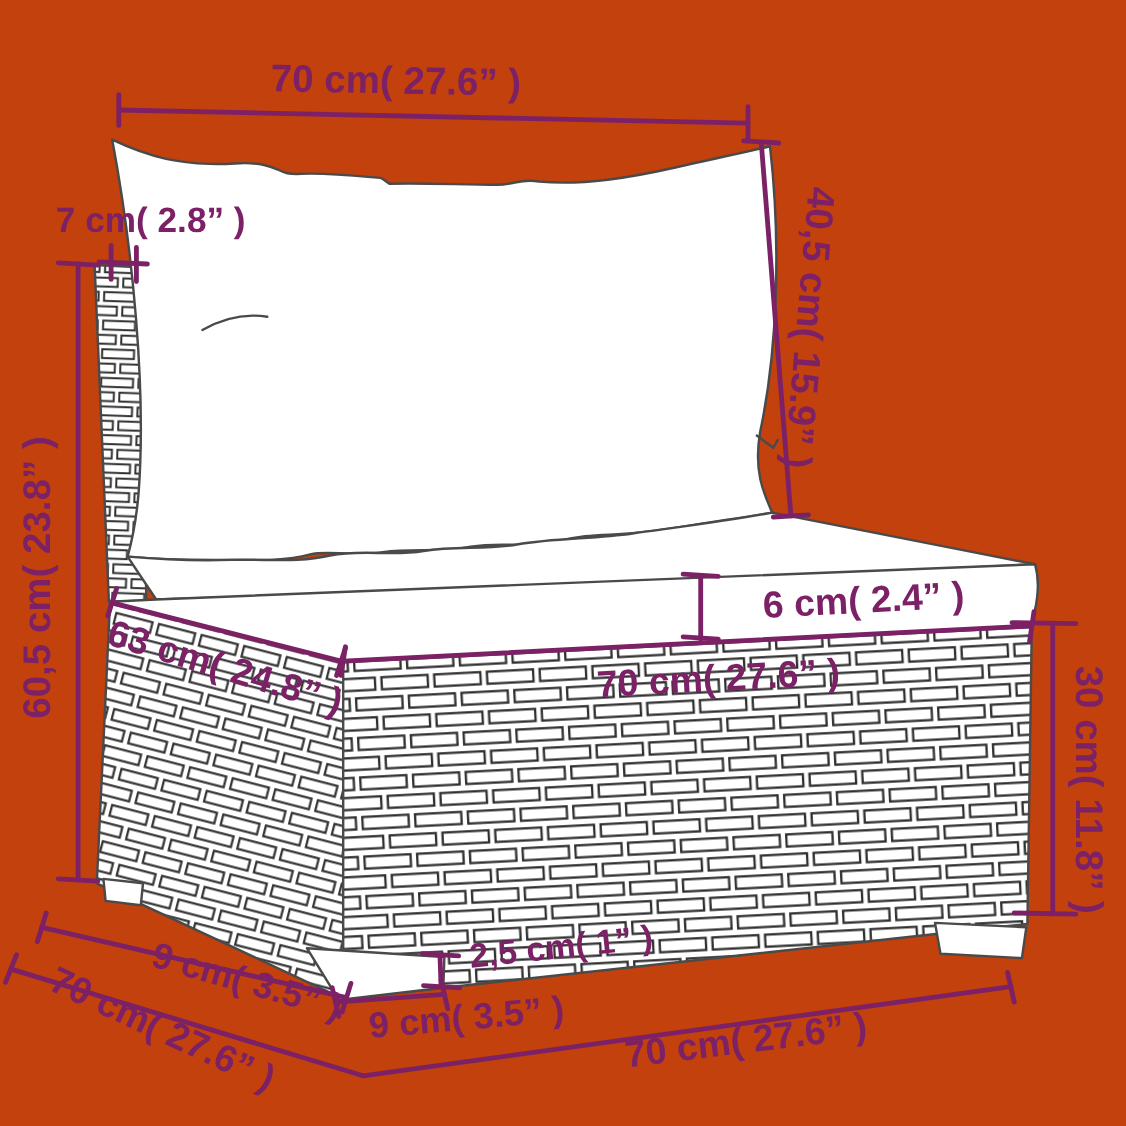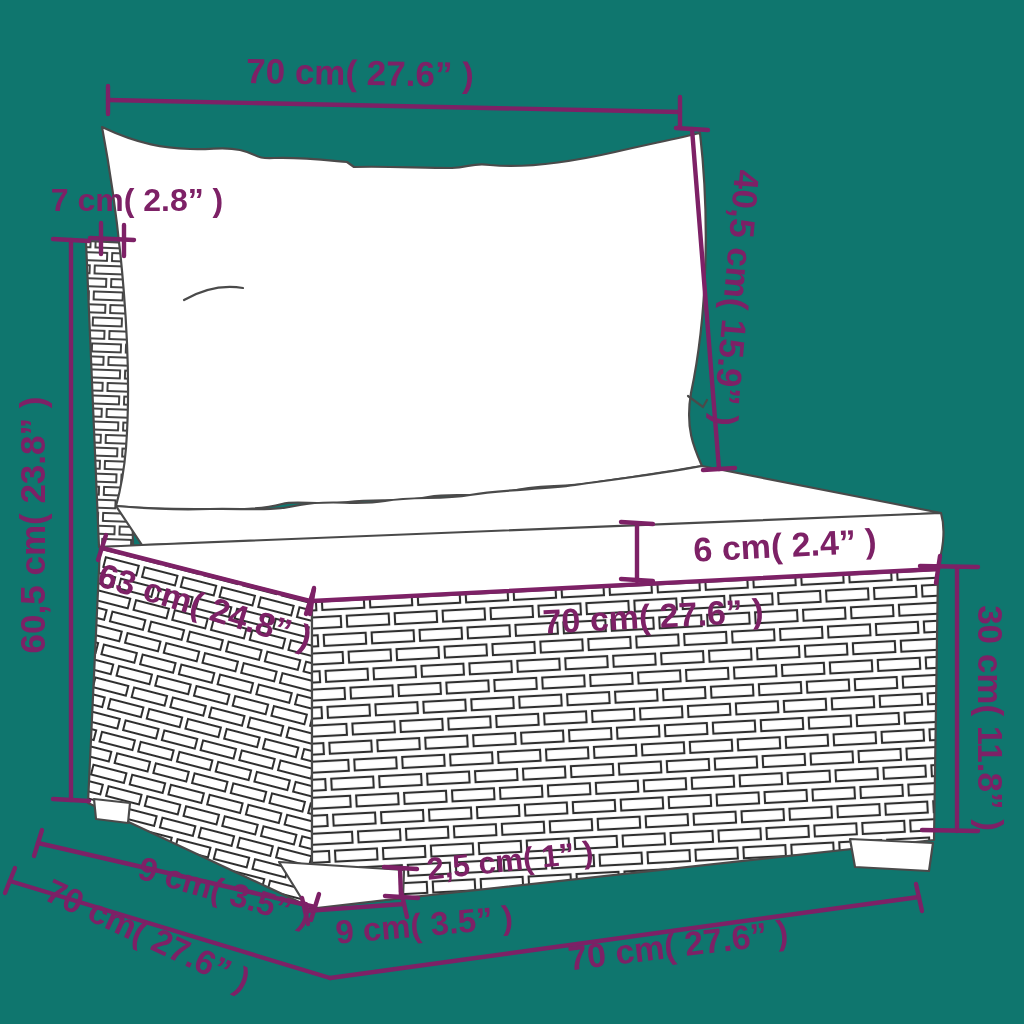--- a/index.html
+++ b/index.html
@@ -1,16 +1,16 @@
 <!DOCTYPE html>
 <html><head>
 <meta charset="utf-8">
 <style>
   html,body{margin:0;padding:0;background:#ffffff;}
-  .stage{position:relative;width:1024px;height:1024px;background:#0f766e;overflow:hidden;
+  .stage{position:relative;width:1024px;height:1024px;background:#c2410c;overflow:hidden;
          font-family:"Liberation Sans", sans-serif;}
   svg{position:absolute;left:0;top:0;}
   text{font-family:"Liberation Sans", sans-serif;font-weight:bold;fill:#7d2166;}
 </style>
 </head>
 <body>
 
 <div class="stage">
 <svg width="1024" height="1024" viewBox="0 0 1024 1024">
   <defs>

